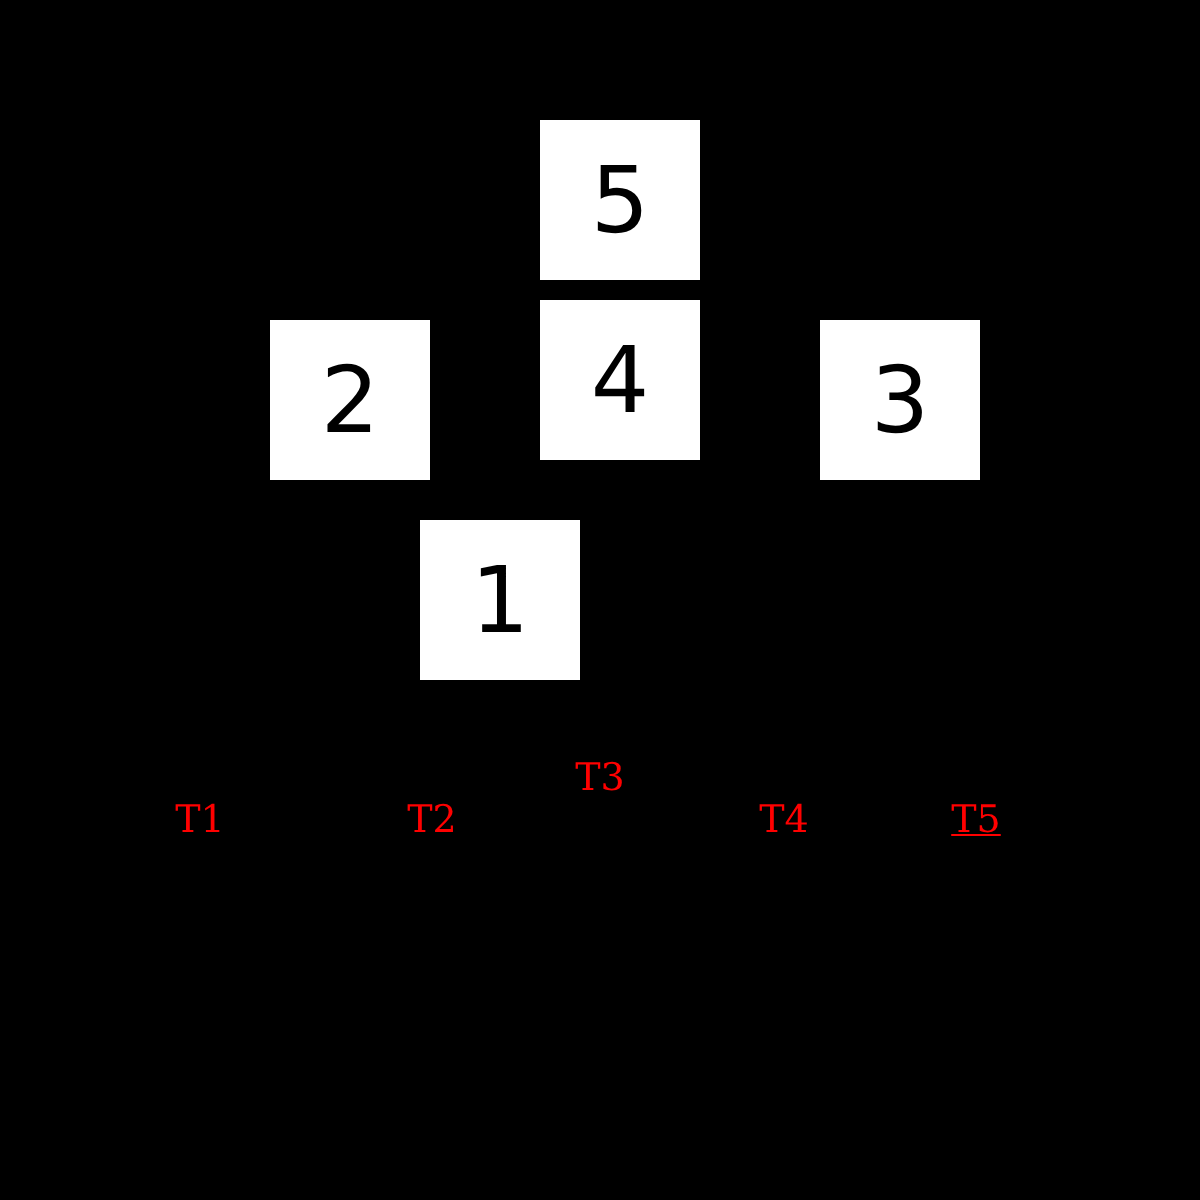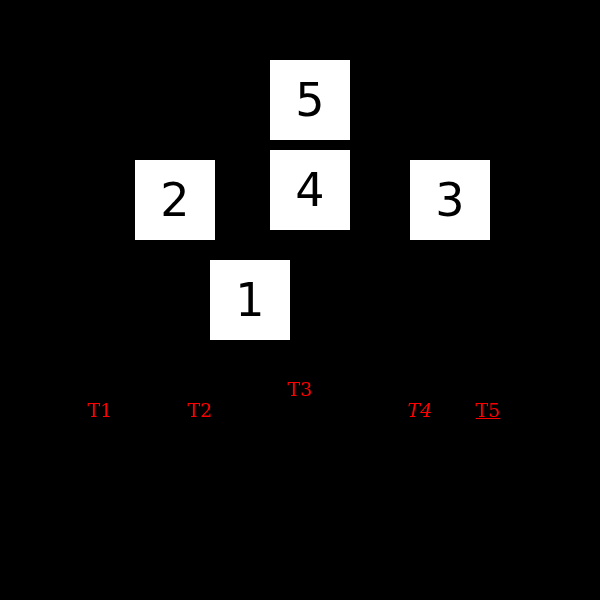--- a/index.html
+++ b/index.html
@@ -63,21 +63,21 @@
   <div class="block" style="left:410px; top:160px;">
     <span>3</span>
   </div>
 
   <div class="block" style="left:210px; top:260px;">
     <span>1</span>
   </div>
 
   <div class="table-label" style="left:60px; top:401px;">T1</div>
 
-  <div class="table-label" style="left:160px; top:401px;">T2</div>
+  <div class="table-label" style="left:176px; top:401px;">T2</div>
 
   <div class="table-label" style="left:260px; top:380px;">T3</div>
 
-  <div class="table-label" style="left:380px; top:401px;font-style:italic;">T4</div>
+  <div class="table-label" style="left:352px; top:401px;">T4</div>
 
   <div class="table-label" style="left:448px; top:401px;text-decoration:underline;">T5</div>
 
 </div>
 
 </body></html>

